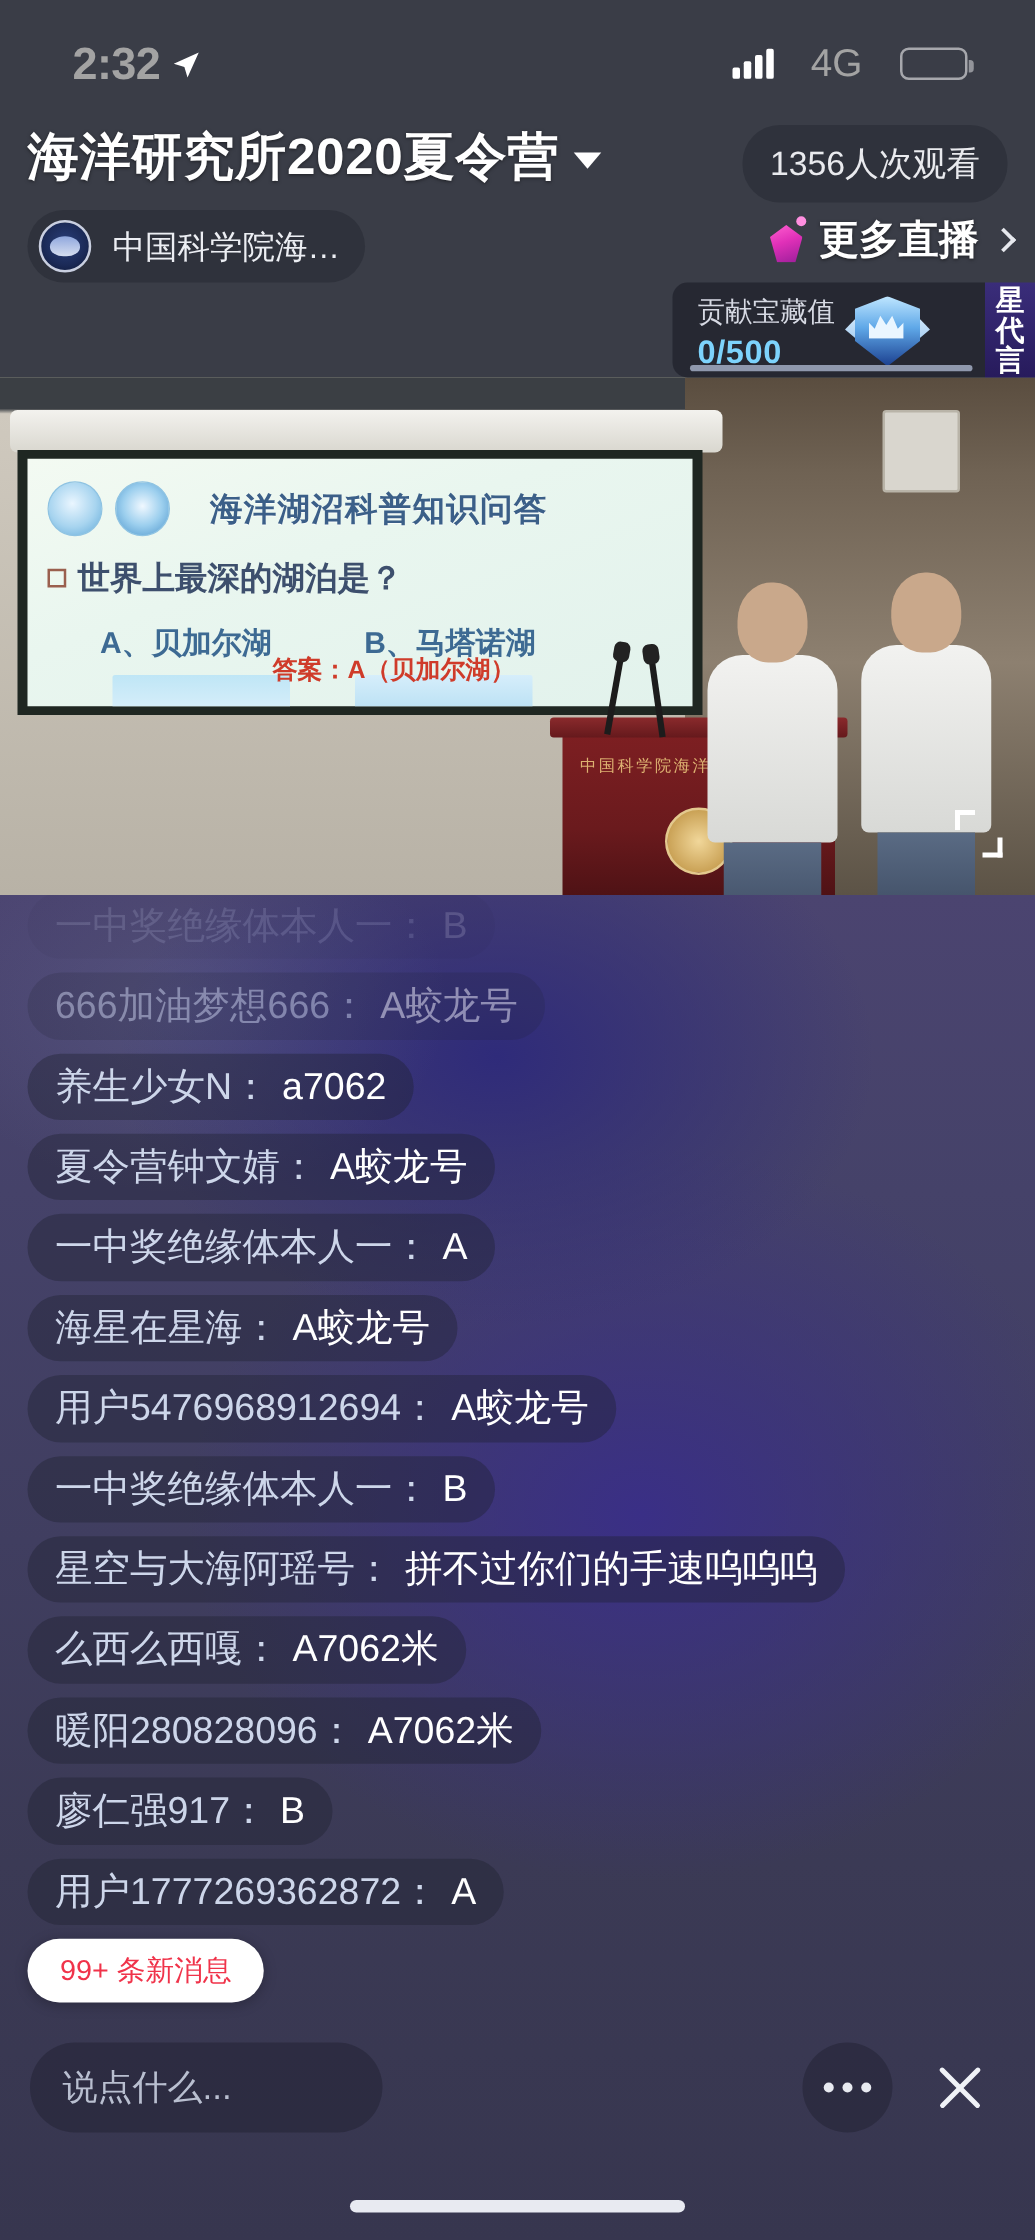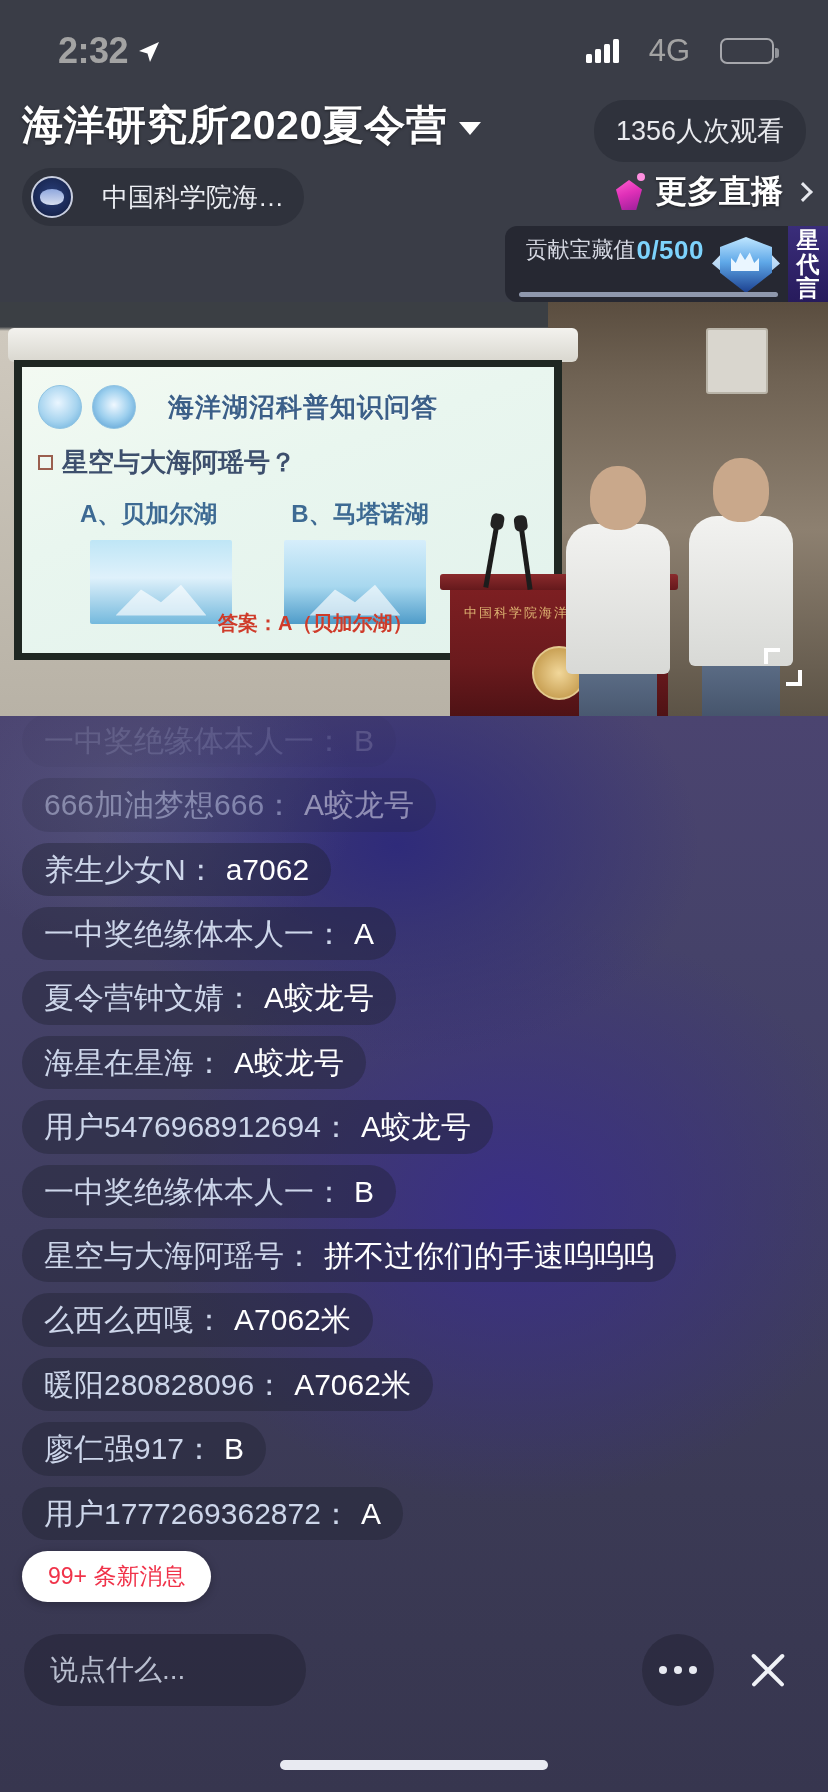--- a/index.html
+++ b/index.html
@@ -59,21 +59,21 @@
     border-right: 11px solid transparent; border-top: 13px solid #fff;
     margin-top: 6px;
   }
   .viewers {
     position: absolute; top: 12px; right: 22px;
     background: rgba(40,44,54,0.62); border-radius: 30px;
     padding: 13px 22px; color: #e9eaee; font-size: 27px; white-space: nowrap;
   }
   .org-pill {
     position: absolute; top: 80px; left: 22px;
-    display: flex; align-items: center; gap: 29px;
+    display: flex; align-items: center; gap: 17px;
     background: rgba(40,44,54,0.62); border-radius: 34px;
     padding: 8px 20px 8px 9px; max-width: 300px;
   }
   .org-logo {
     width: 42px; height: 42px; border-radius: 50%;
     background: radial-gradient(circle at 50% 45%, #2a3f7a 0%, #1b2a57 60%, #0d1633 100%);
     border: 2px solid #c9cfe0; flex: none; position: relative; overflow: hidden;
   }
   .org-logo:before {
     content:""; position:absolute; left: 7px; top: 11px; width: 24px; height: 16px;
@@ -108,21 +108,21 @@
     position: absolute; top: 138px; right: 0;
     display: flex; align-items: stretch; height: 76px;
   }
   .treasure-body {
     background: rgba(35,38,48,0.88);
     border-radius: 12px 0 0 12px;
     padding: 9px 14px 0 20px;
     display: flex; align-items: flex-start; gap: 14px;
     position: relative; min-width: 250px;
   }
-  .tr-texts { display: flex; gap: 1px; }
+  .tr-texts { display: flex; flex-direction: column; gap: 1px; }
   .tr-label { color: #d6d9e3; font-size: 22px; }
   .tr-value { color: #7dd3fc; font-size: 26px; font-weight: 700; letter-spacing: 0.5px; }
   .tr-progress {
     position: absolute; left: 14px; right: 10px; bottom: 5px; height: 5px;
     background: #8f98ad; border-radius: 3px;
   }
   .crown-badge { width: 56px; height: 60px; position: relative; flex: none; margin-top: -2px; }
   .crown-shield {
     position: absolute; inset: 4px 2px 0 2px;
     background: linear-gradient(180deg,#bfe6ff 0%,#5fa8e8 45%,#1b3f8f 100%);
@@ -164,21 +164,21 @@
   .wall-panel {
     position: absolute; right: 60px; top: 26px; width: 62px; height: 66px;
     background: #d9d6ce; border: 2px solid #b9b4a8; border-radius: 3px;
   }
   .screen-case {
     position: absolute; left: 8px; top: 26px; width: 570px; height: 34px;
     background: linear-gradient(180deg,#f3f2ee,#d9d7cf);
     border-radius: 6px;
   }
   .proj-frame {
-    position: absolute; left: 14px; top: 58px; width: 548px; height: 300px;
+    position: absolute; left: 14px; top: 58px; width: 548px; height: 212px;
     background: #1f2722; padding: 7px 8px;
   }
   .proj-screen {
     width: 100%; height: 100%;
     background: linear-gradient(160deg,#f3faf2 0%, #e9f6ef 40%, #e2f2ec 100%);
     position: relative; overflow: hidden; padding: 18px 16px 0 16px;
   }
   .slide-head { display: flex; align-items: center; gap: 10px; }
   .slide-logo1, .slide-logo2 {
     width: 44px; height: 44px; border-radius: 50%; flex: none;
@@ -410,21 +410,21 @@
 
     <div class="proj-frame">
       <div class="proj-screen">
         <div class="slide-head">
           <span class="slide-logo1"></span>
           <span class="slide-logo2"></span>
           <span class="slide-title">海洋湖沼科普知识问答</span>
         </div>
         <div class="slide-q">
           <span class="q-box"></span>
-          <span>星空与大海阿瑶号？</span>
+          <span>世界上最深的湖泊是？</span>
         </div>
         <div class="slide-opts">
           <span>A、贝加尔湖</span>
           <span>B、马塔诺湖</span>
         </div>
         <div class="slide-thumbs">
           <span class="thumb a"></span>
           <span class="thumb b"></span>
         </div>
         <div class="slide-answer">答案：A（贝加尔湖）</div>
@@ -467,24 +467,24 @@
         <div class="chat-row">
           <div class="bubble ghost"><span class="nick">一中奖绝缘体本人一：</span><span class="msg">B</span></div>
         </div>
         <div class="chat-row">
           <div class="bubble faded"><span class="nick">666加油梦想666：</span><span class="msg">A蛟龙号</span></div>
         </div>
         <div class="chat-row">
           <div class="bubble"><span class="nick">养生少女N：</span><span class="msg">a7062</span></div>
         </div>
         <div class="chat-row">
+          <div class="bubble"><span class="nick">夏令营钟文婧：</span><span class="msg">A蛟龙号</span></div>
+        </div>
+        <div class="chat-row">
           <div class="bubble"><span class="nick">一中奖绝缘体本人一：</span><span class="msg">A</span></div>
-        </div>
-        <div class="chat-row">
-          <div class="bubble"><span class="nick">夏令营钟文婧：</span><span class="msg">A蛟龙号</span></div>
         </div>
         <div class="chat-row">
           <div class="bubble"><span class="nick">海星在星海：</span><span class="msg">A蛟龙号</span></div>
         </div>
         <div class="chat-row">
           <div class="bubble"><span class="nick">用户5476968912694：</span><span class="msg">A蛟龙号</span></div>
         </div>
         <div class="chat-row">
           <div class="bubble"><span class="nick">一中奖绝缘体本人一：</span><span class="msg">B</span></div>
         </div>

